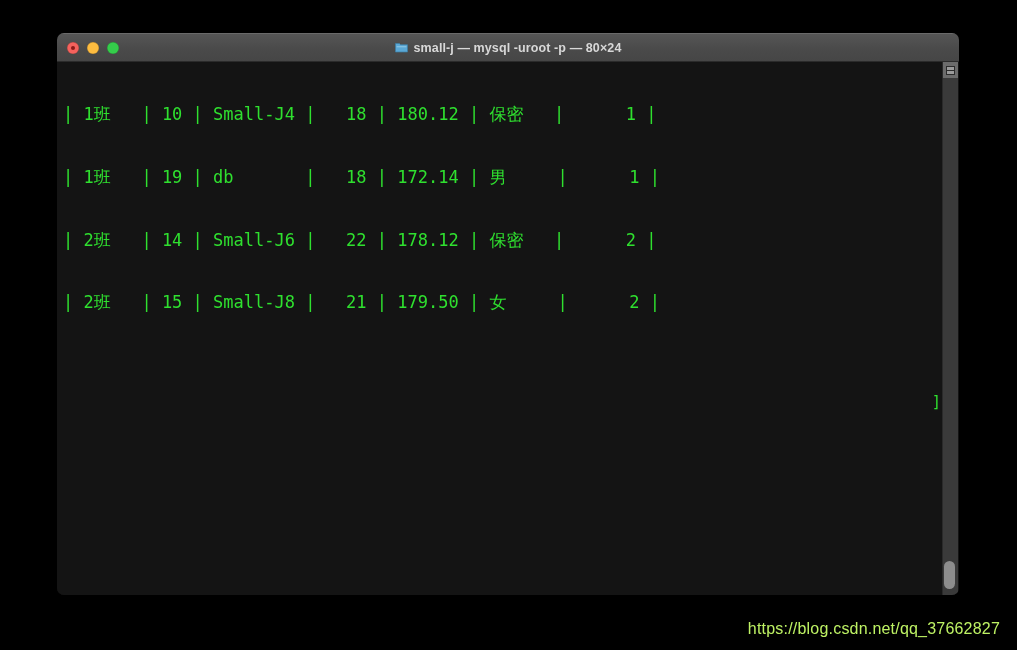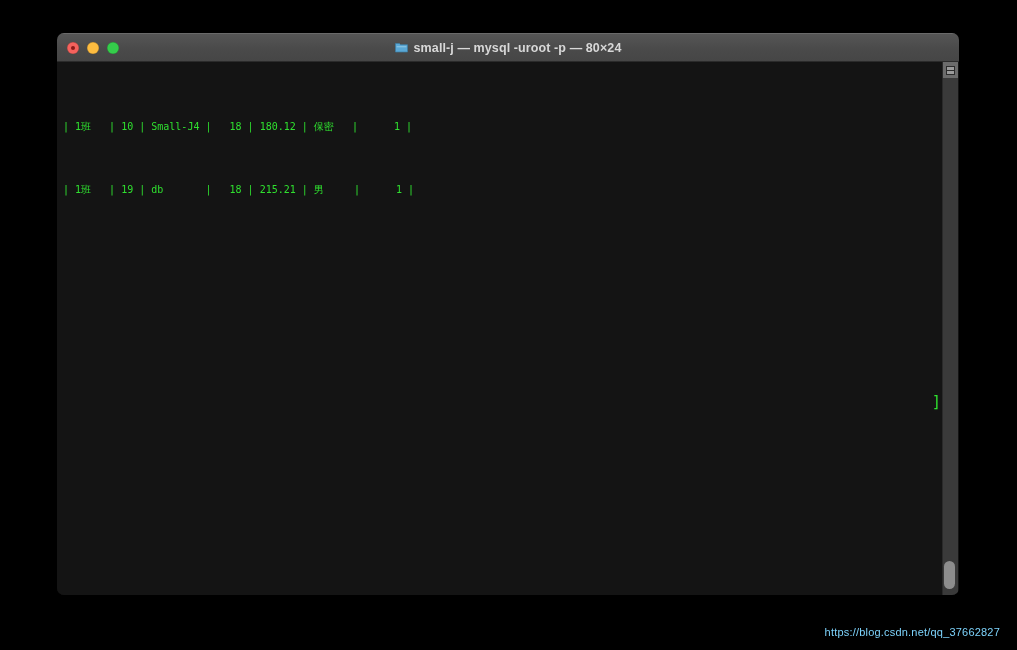--- a/index.html
+++ b/index.html
@@ -93,26 +93,26 @@
     background: #141414;
     overflow: hidden;
   }
   #terminal-screen {
     position: absolute;
     left: 6px;
     top: 0px;
     right: 26px;
     bottom: 0;
     font-family: "DejaVu Sans Mono", "Liberation Mono", monospace;
-    font-size: 10px;
+    font-size: 17px;
     line-height: 20.95px;
     color: #2fe02f;
     white-space: pre;
     letter-spacing: 0px;
-    padding-top: 13px;
+    padding-top: 0;
   }
   .line { display: block; height: 20.95px; }
 
   
   #scroll-track {
     position: absolute;
     right: 1px;
     top: 0;
     width: 15px;
     height: 100%;
@@ -164,22 +164,22 @@
     font-size: 15.4px;
     line-height: 1;
   }
 
   
   #watermark {
     position: absolute;
     right: 17px;
     bottom: 12px;
     font-family: "Liberation Sans", sans-serif;
-    font-size: 11px;
-    color: #7dd3fc;
+    font-size: 16px;
+    color: #bef264;
     letter-spacing: 0.2px;
     white-space: nowrap;
   }
 </style>
 </head>
 <body>
 
 <div id="terminal-window">
 
   <div id="title-bar">
@@ -196,21 +196,23 @@
         </svg>
       </span>
       <span id="title-text">small-j — mysql -uroot -p — 80×24</span>
     </div>
   </div>
 
   <div id="terminal-body">
 
     <div id="terminal-screen">
       <span class="line">| 1班   | 10 | Small-J4 |   18 | 180.12 | 保密   |      1 |</span>
-      <span class="line">| 1班   | 19 | db       |   18 | 215.21 | 男     |      1 |</span>
+      <span class="line">| 1班   | 19 | db       |   18 | 172.14 | 男     |      1 |</span>
+      <span class="line">| 2班   | 14 | Small-J6 |   22 | 178.12 | 保密   |      2 |</span>
+      <span class="line">| 2班   | 15 | Small-J8 |   21 | 179.50 | 女     |      2 |</span>
       
       
       
       
       
       
       
       
       
       

